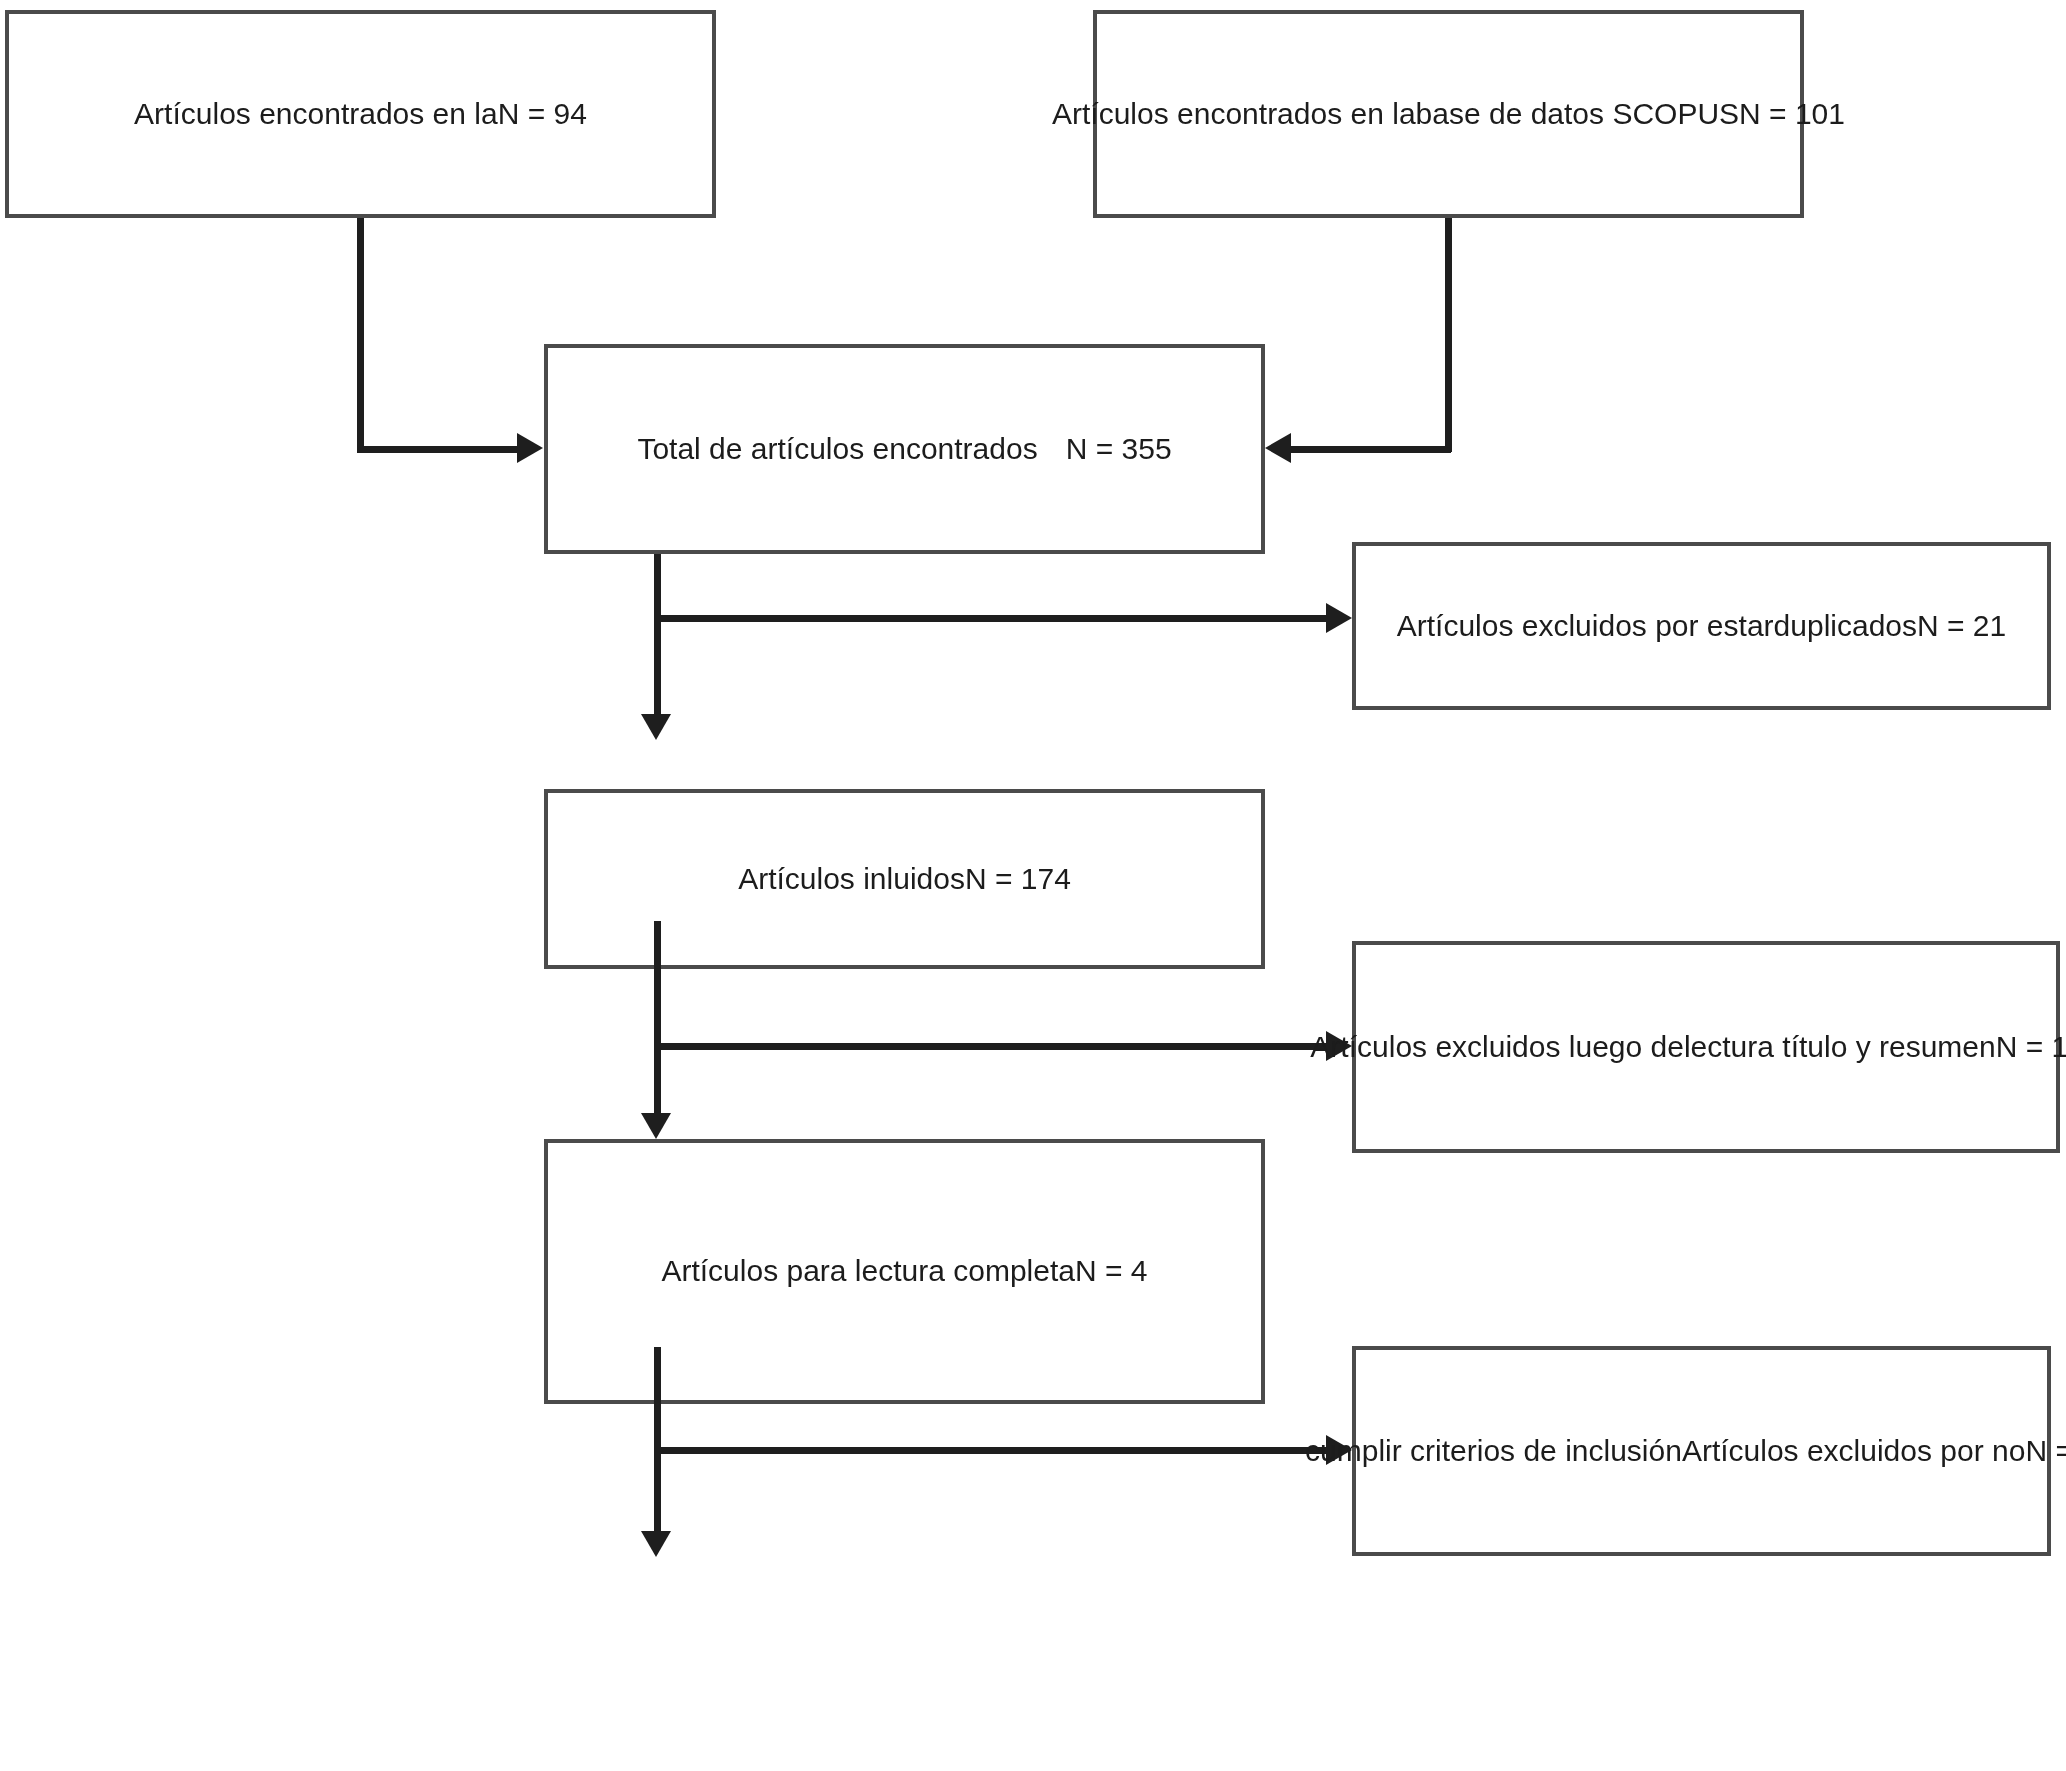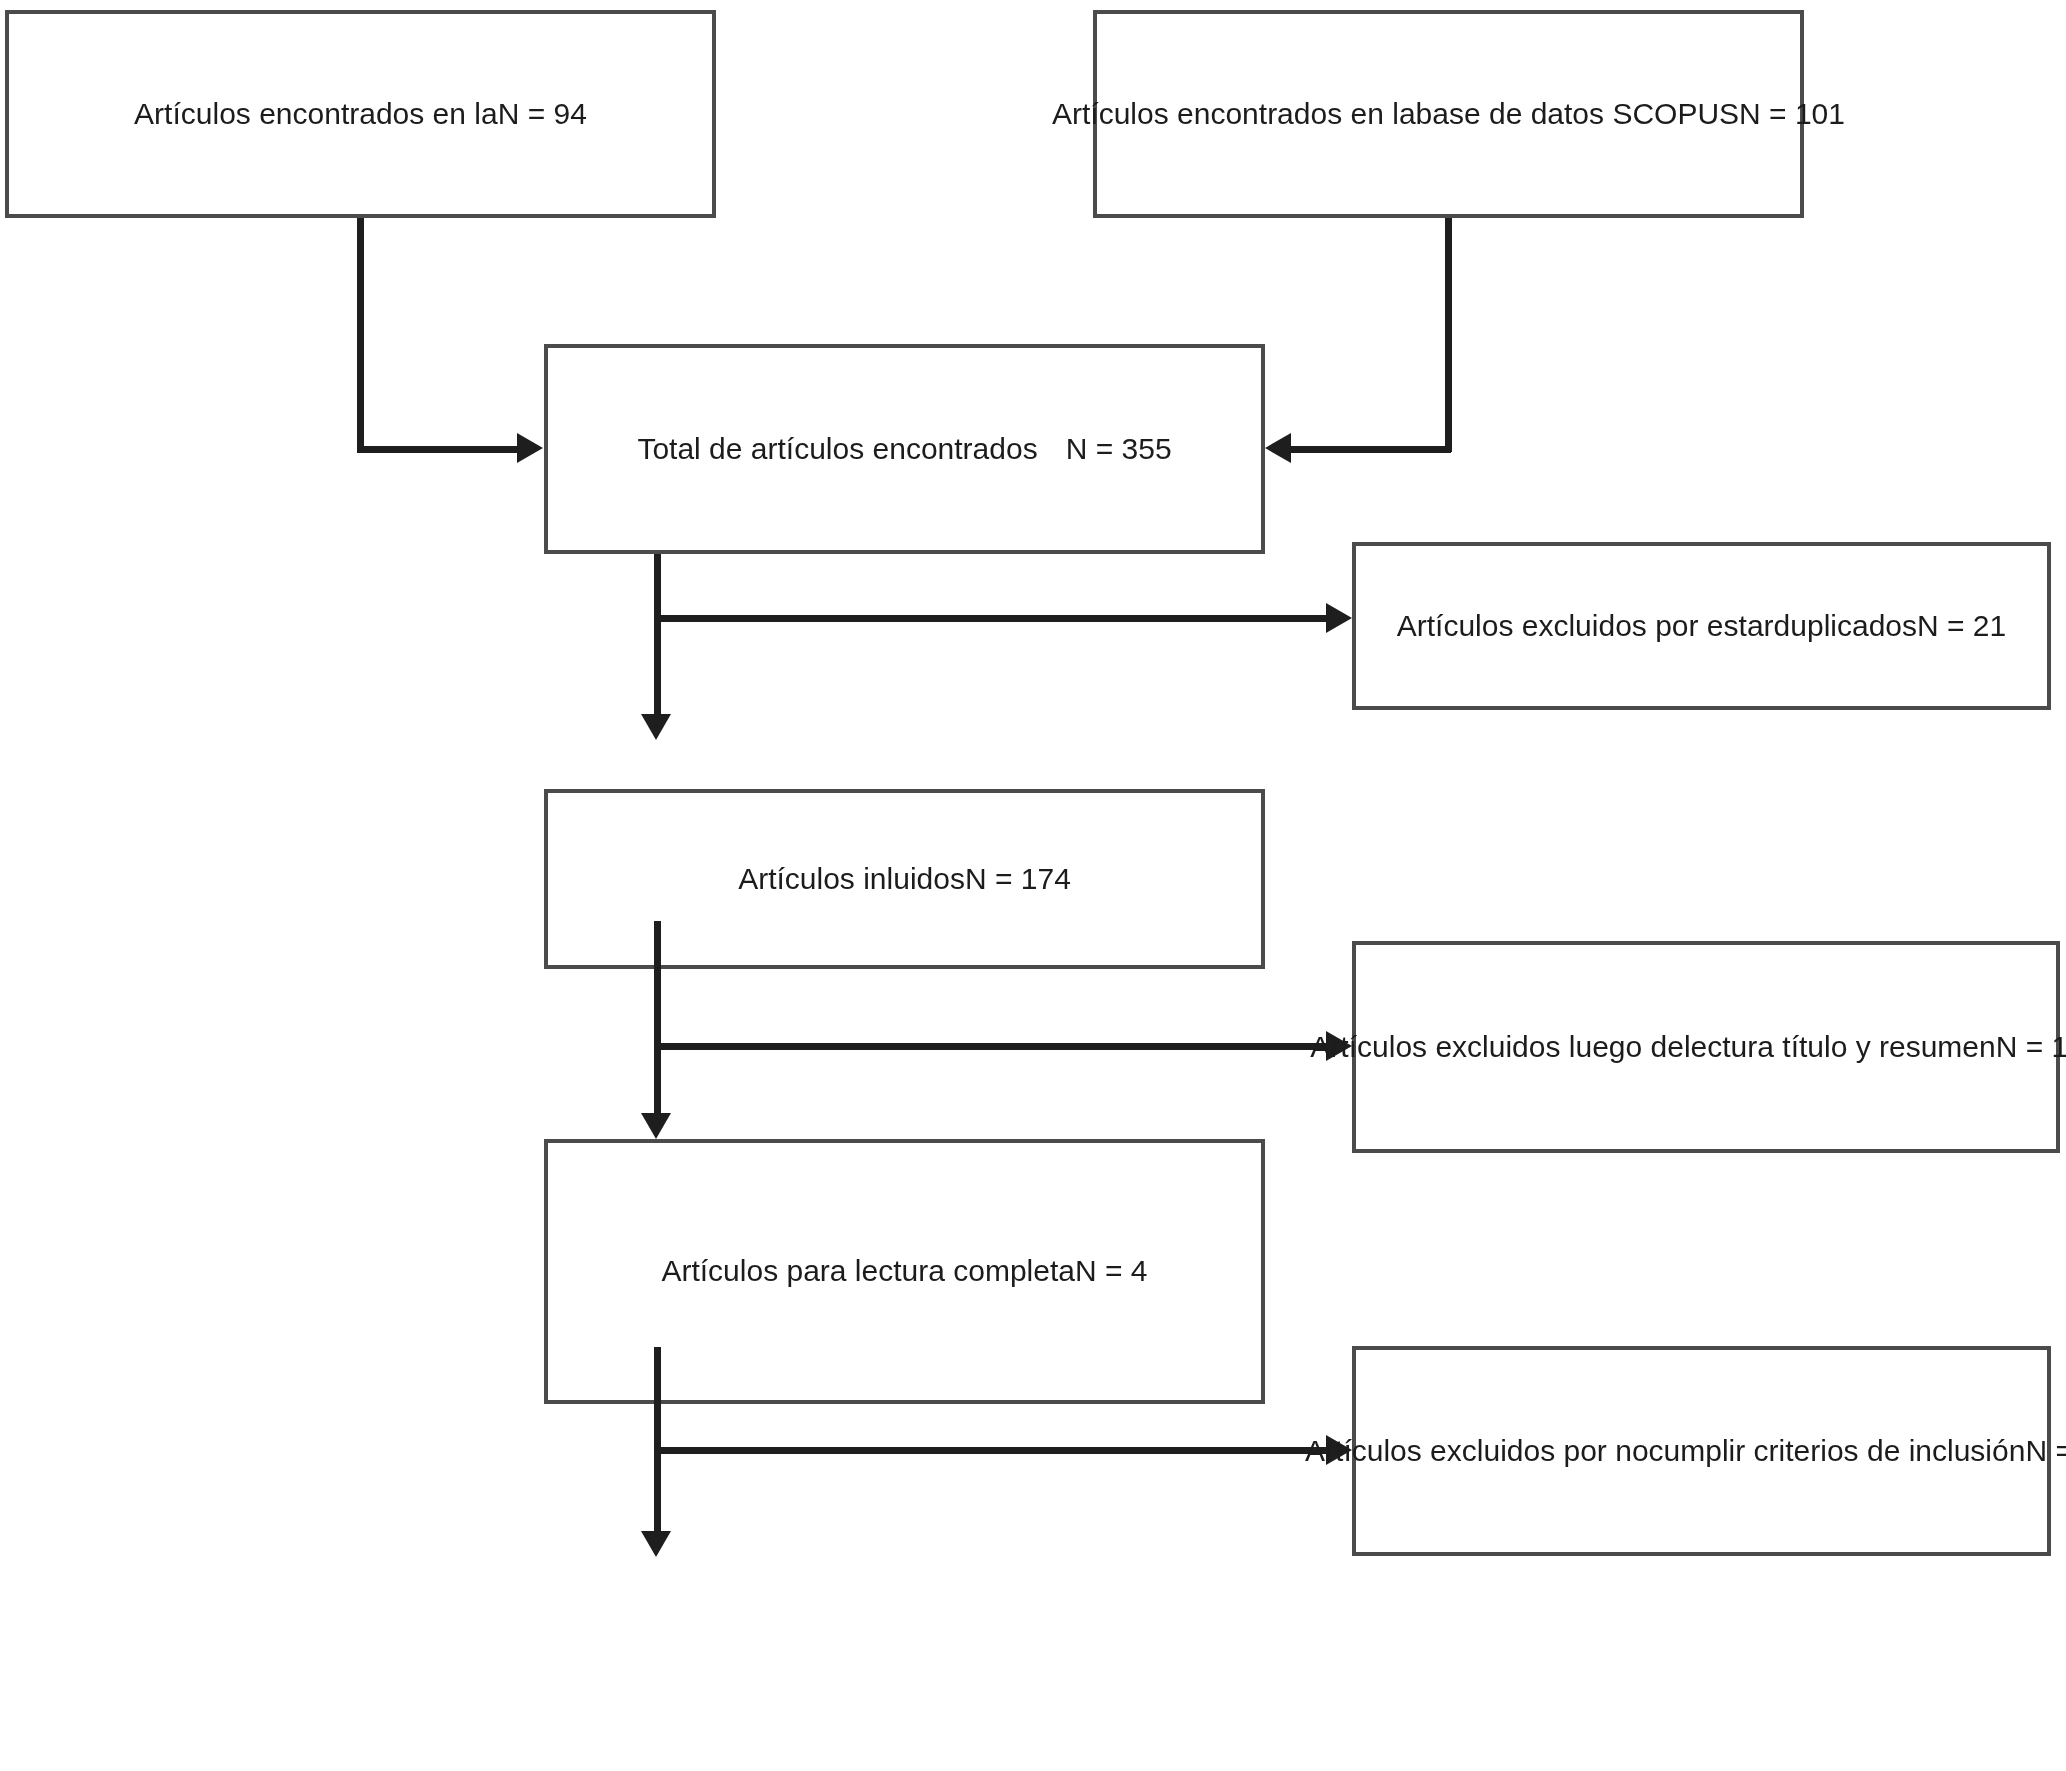--- a/index.html
+++ b/index.html
@@ -123,20 +123,20 @@
     <div class="line">Artículos para lectura completa</div>
     <div class="line">N = 4</div>
   </div>
 
   <div class="vline" style="left:654px; top:1347px; height:187px;"></div>
   <div class="arrow-down" style="left:641px; top:1531px;"></div>
   <div class="hline" style="left:654px; top:1447px; width:672px;"></div>
   <div class="arrow-right" style="left:1326px; top:1435px;"></div>
 
   <div class="box" style="left:1352px; top:1346px; width:699px; height:210px;">
+    <div class="line">cumplir criterios de inclusión</div>
     <div class="line">Artículos excluidos por no</div>
-    <div class="line">cumplir criterios de inclusión</div>
     <div class="line">N = 1</div>
   </div>
 
 
 </div>
 
 
 </body></html>

